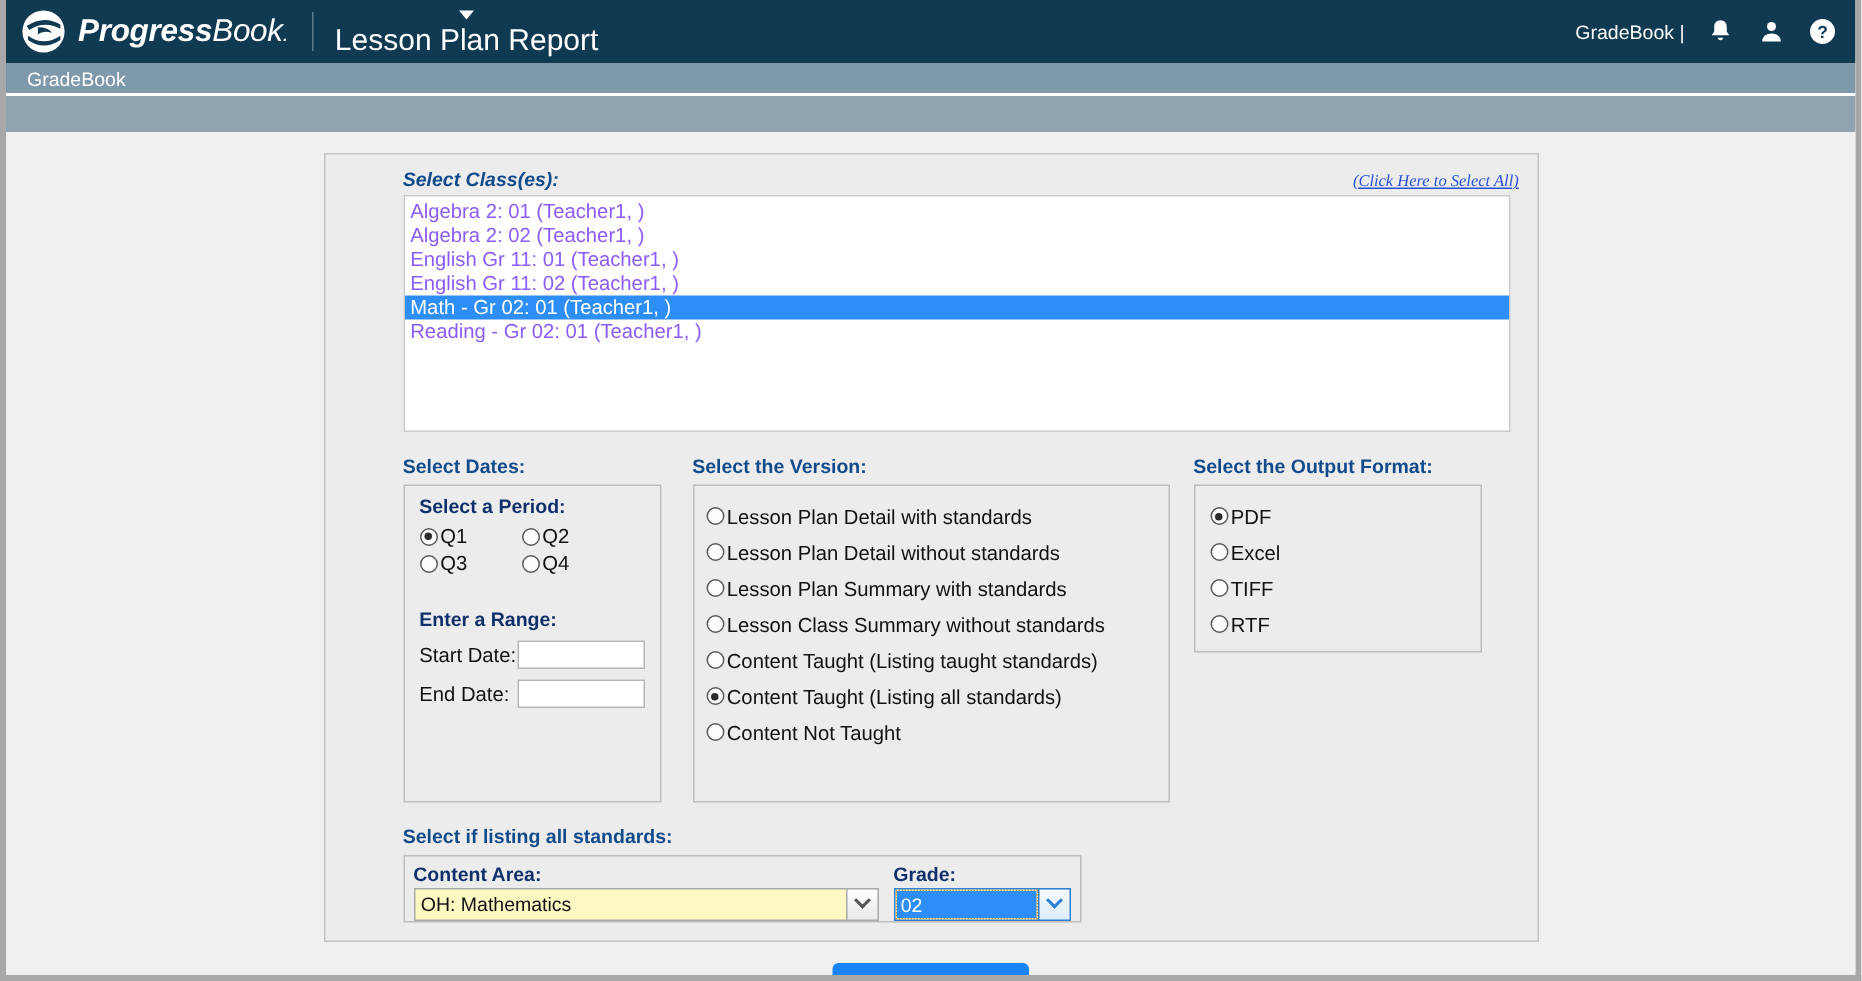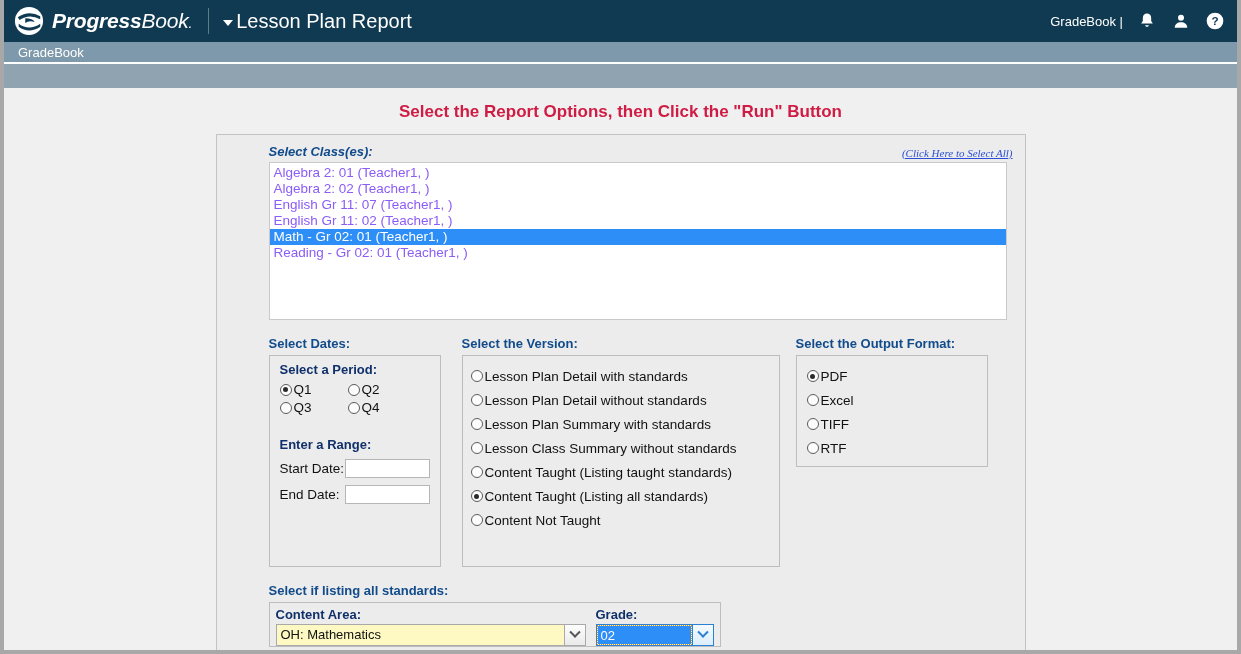--- a/index.html
+++ b/index.html
@@ -44,20 +44,21 @@
     background: #5b7c8d;
     margin: 0 14px 0 16px;
   }
   .page-title-head {
     color: #ffffff;
     font-size: 20px;
     white-space: nowrap;
     display: flex;
     align-items: center;
     gap: 3px;
+    flex-direction: column;
   }
   .caret-down {
     width: 0; height: 0;
     border-left: 5px solid transparent;
     border-right: 5px solid transparent;
     border-top: 6px solid #ffffff;
     margin-top: 3px;
   }
   .top-right {
     margin-left: auto;
@@ -356,33 +357,32 @@
     </div>
   </div>
 
   <div class="crumbbar">
     <span>GradeBook</span>
   </div>
   <div class="crumbbar2"></div>
 
   <div class="content">
 
-    <div class="headline">Select the Report Options, then Click the "Run" Button</div>
 
     <div class="options-panel">
 
       <div class="row-between">
         <span class="lbl">Select Class(es):</span>
         <span class="selectall">(Click Here to Select All)</span>
       </div>
 
       <div class="classlist">
         <div class="opt">Algebra 2: 01 (Teacher1, )</div>
         <div class="opt">Algebra 2: 02 (Teacher1, )</div>
-        <div class="opt">English Gr 11: 07 (Teacher1, )</div>
+        <div class="opt">English Gr 11: 01 (Teacher1, )</div>
         <div class="opt">English Gr 11: 02 (Teacher1, )</div>
         <div class="opt sel">Math - Gr 02: 01 (Teacher1, )</div>
         <div class="opt">Reading - Gr 02: 01 (Teacher1, )</div>
       </div>
 
       <div class="mid">
 
         <div class="col-dates">
           <span class="lbl">Select Dates:</span>
           <div class="fieldbox">

